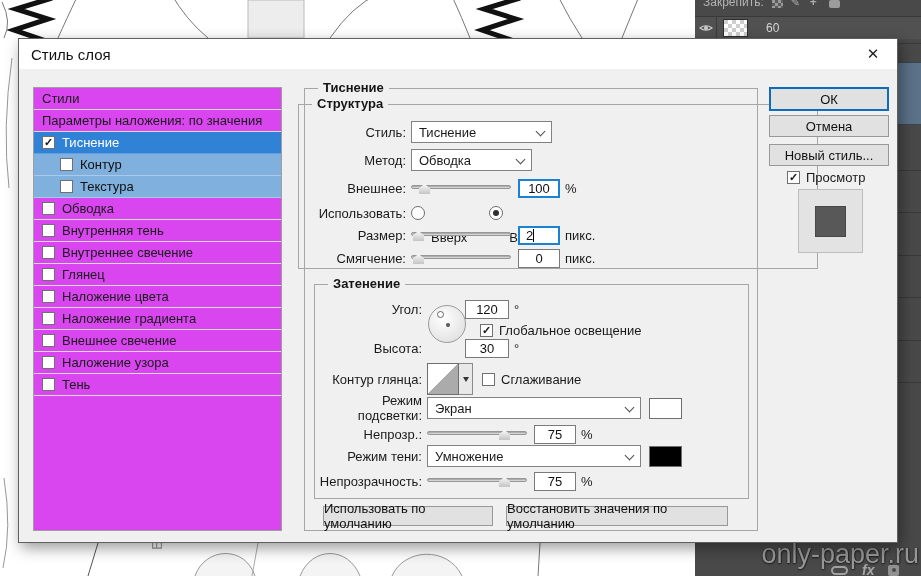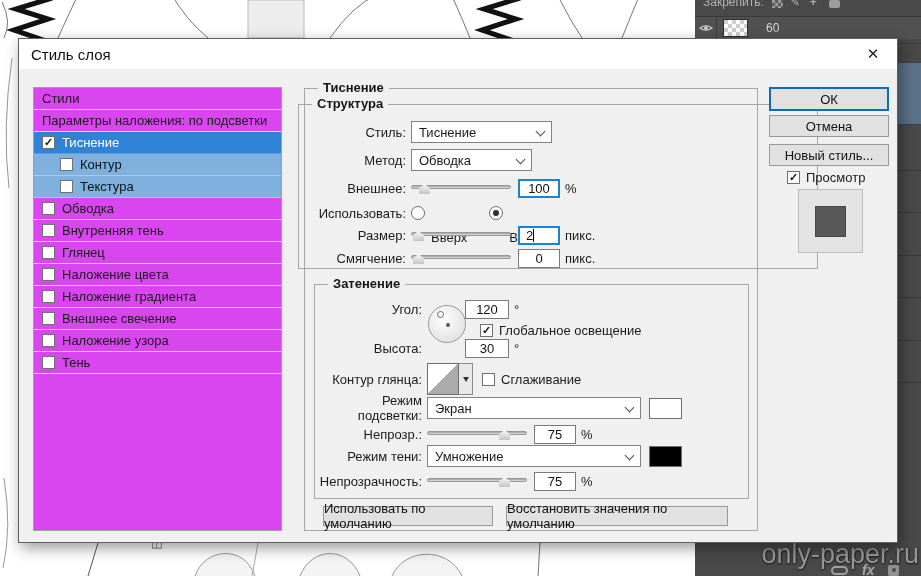--- a/index.html
+++ b/index.html
@@ -168,41 +168,45 @@
   <div class="watermark">only-paper.ru</div>
 
   <div class="dialog">
     <div class="titlebar">
       <span class="dlg-title">Стиль слоя</span>
       <span class="dlg-close">✕</span>
     </div>
 
     <div class="sidebar">
       <div class="sb-row sb-header">Стили</div>
-      <div class="sb-row">Параметры наложения: по подсветки</div>
+      <div class="sb-row">Параметры наложения: по значения</div>
       <div id="styles-list">
           <div class="sb-row sb-item sel">
             <span class="cb on"></span>
             <span>Тиснение</span>
           </div>
           <div class="sb-row sb-item sub">
             <span class="cb"></span>
             <span>Контур</span>
           </div>
           <div class="sb-row sb-item sub">
             <span class="cb"></span>
             <span>Текстура</span>
           </div>
           <div class="sb-row sb-item">
             <span class="cb"></span>
             <span>Обводка</span>
           </div>
           <div class="sb-row sb-item">
             <span class="cb"></span>
             <span>Внутренняя тень</span>
+          </div>
+          <div class="sb-row sb-item">
+            <span class="cb"></span>
+            <span>Внутреннее свечение</span>
           </div>
           <div class="sb-row sb-item">
             <span class="cb"></span>
             <span>Глянец</span>
           </div>
           <div class="sb-row sb-item">
             <span class="cb"></span>
             <span>Наложение цвета</span>
           </div>
           <div class="sb-row sb-item">

